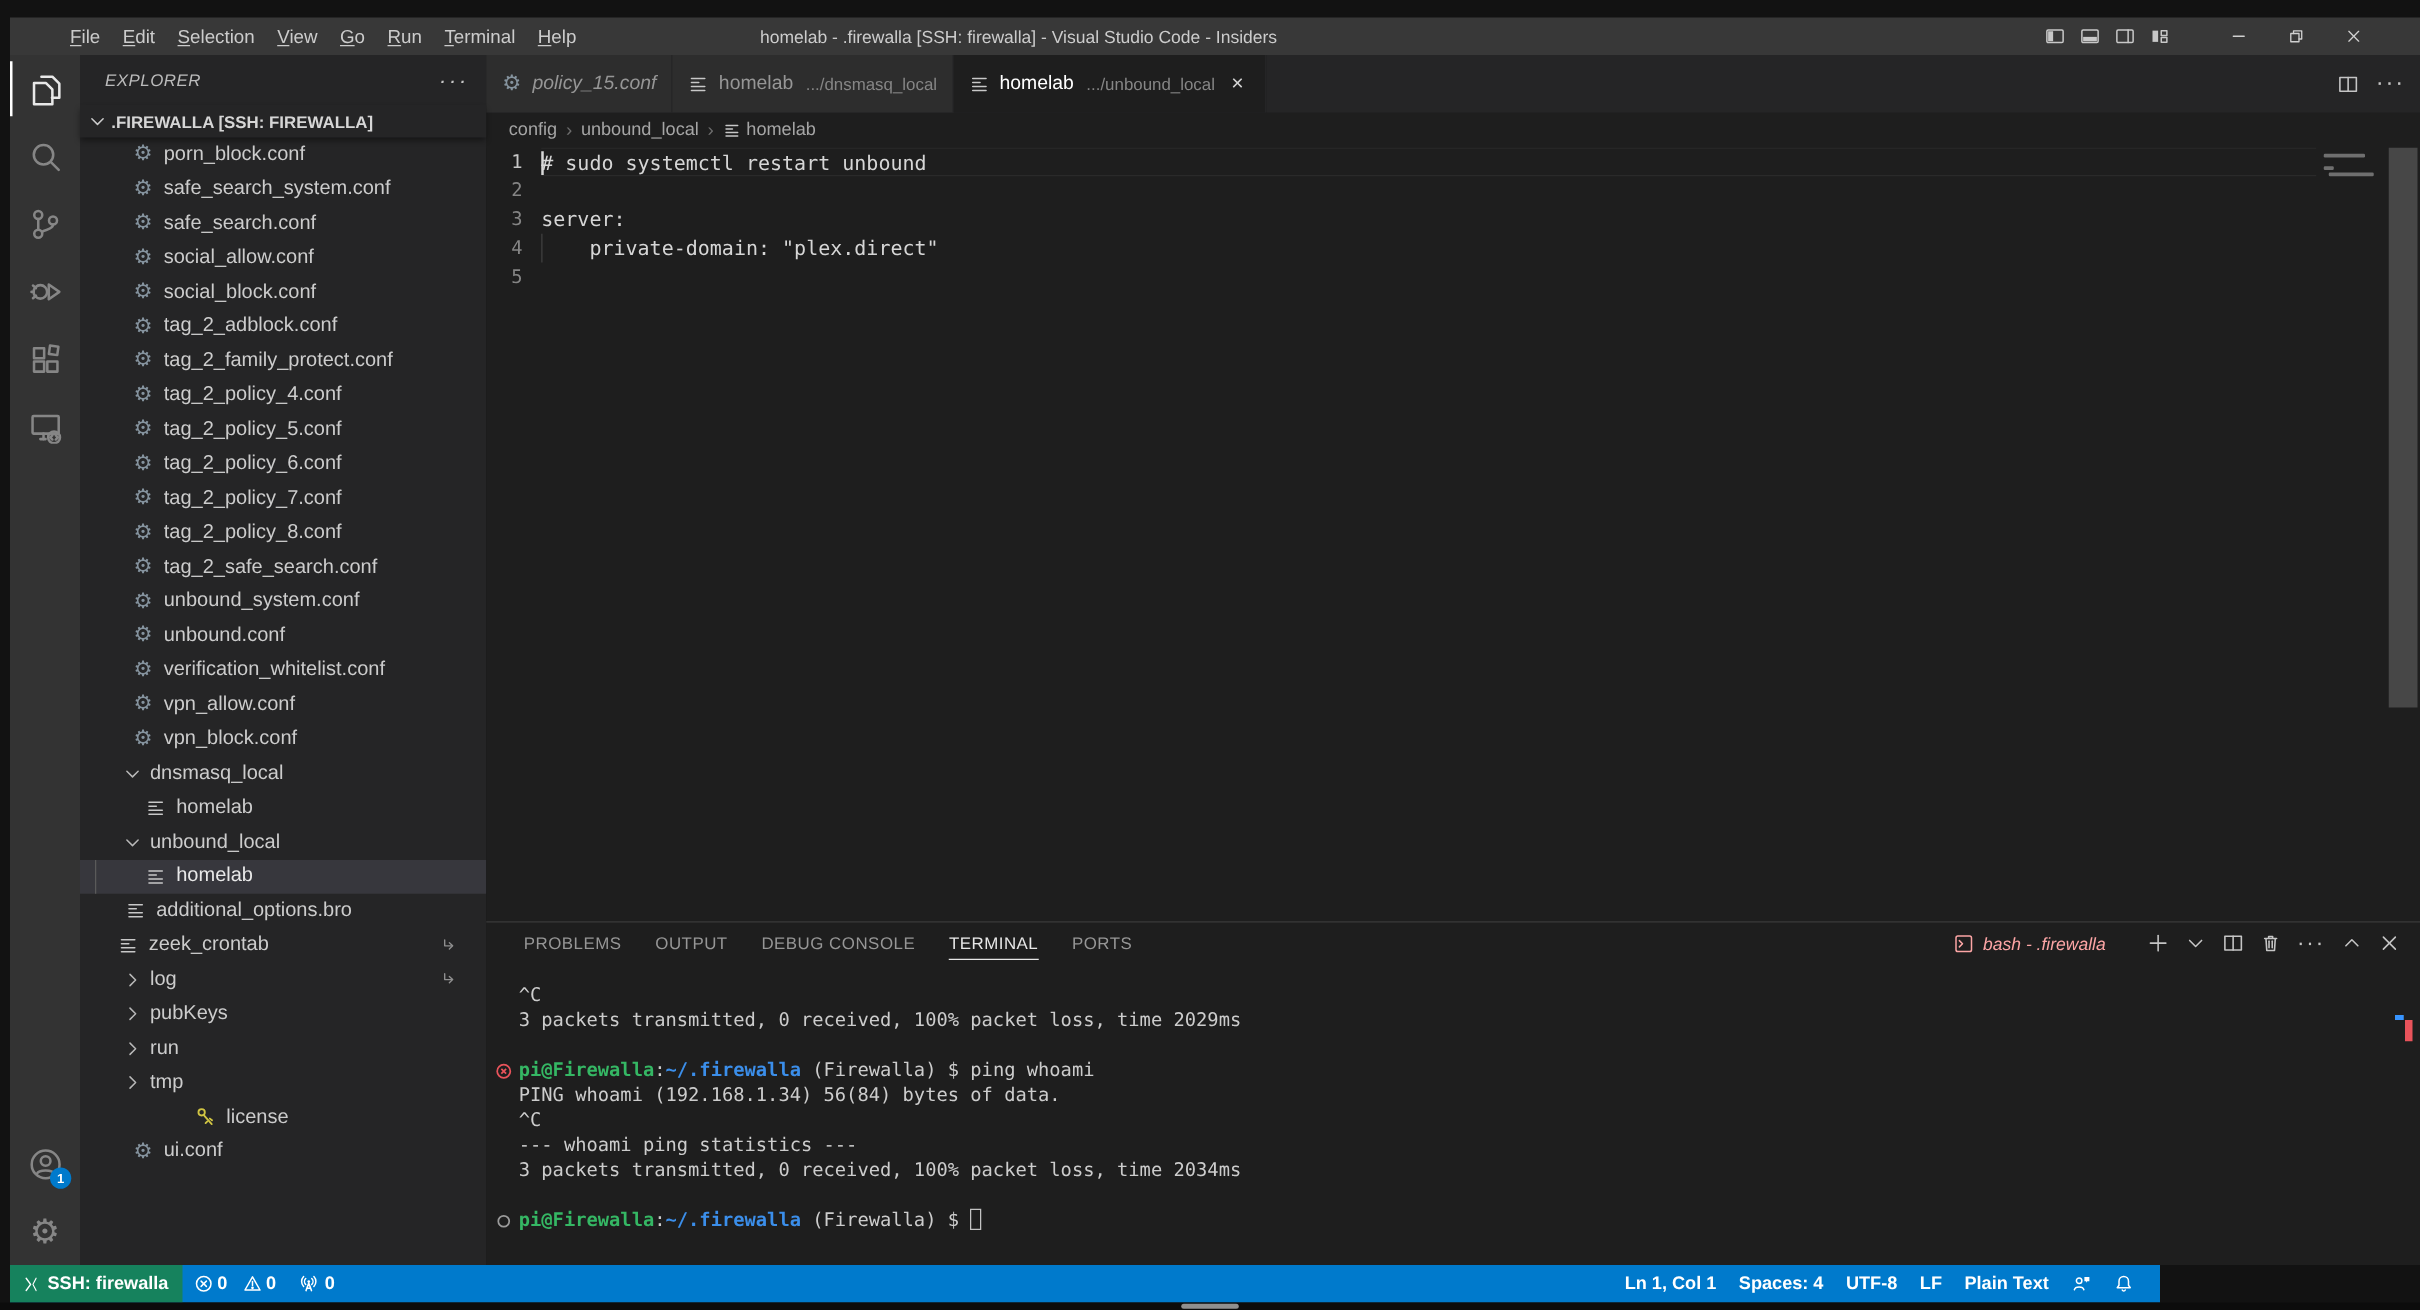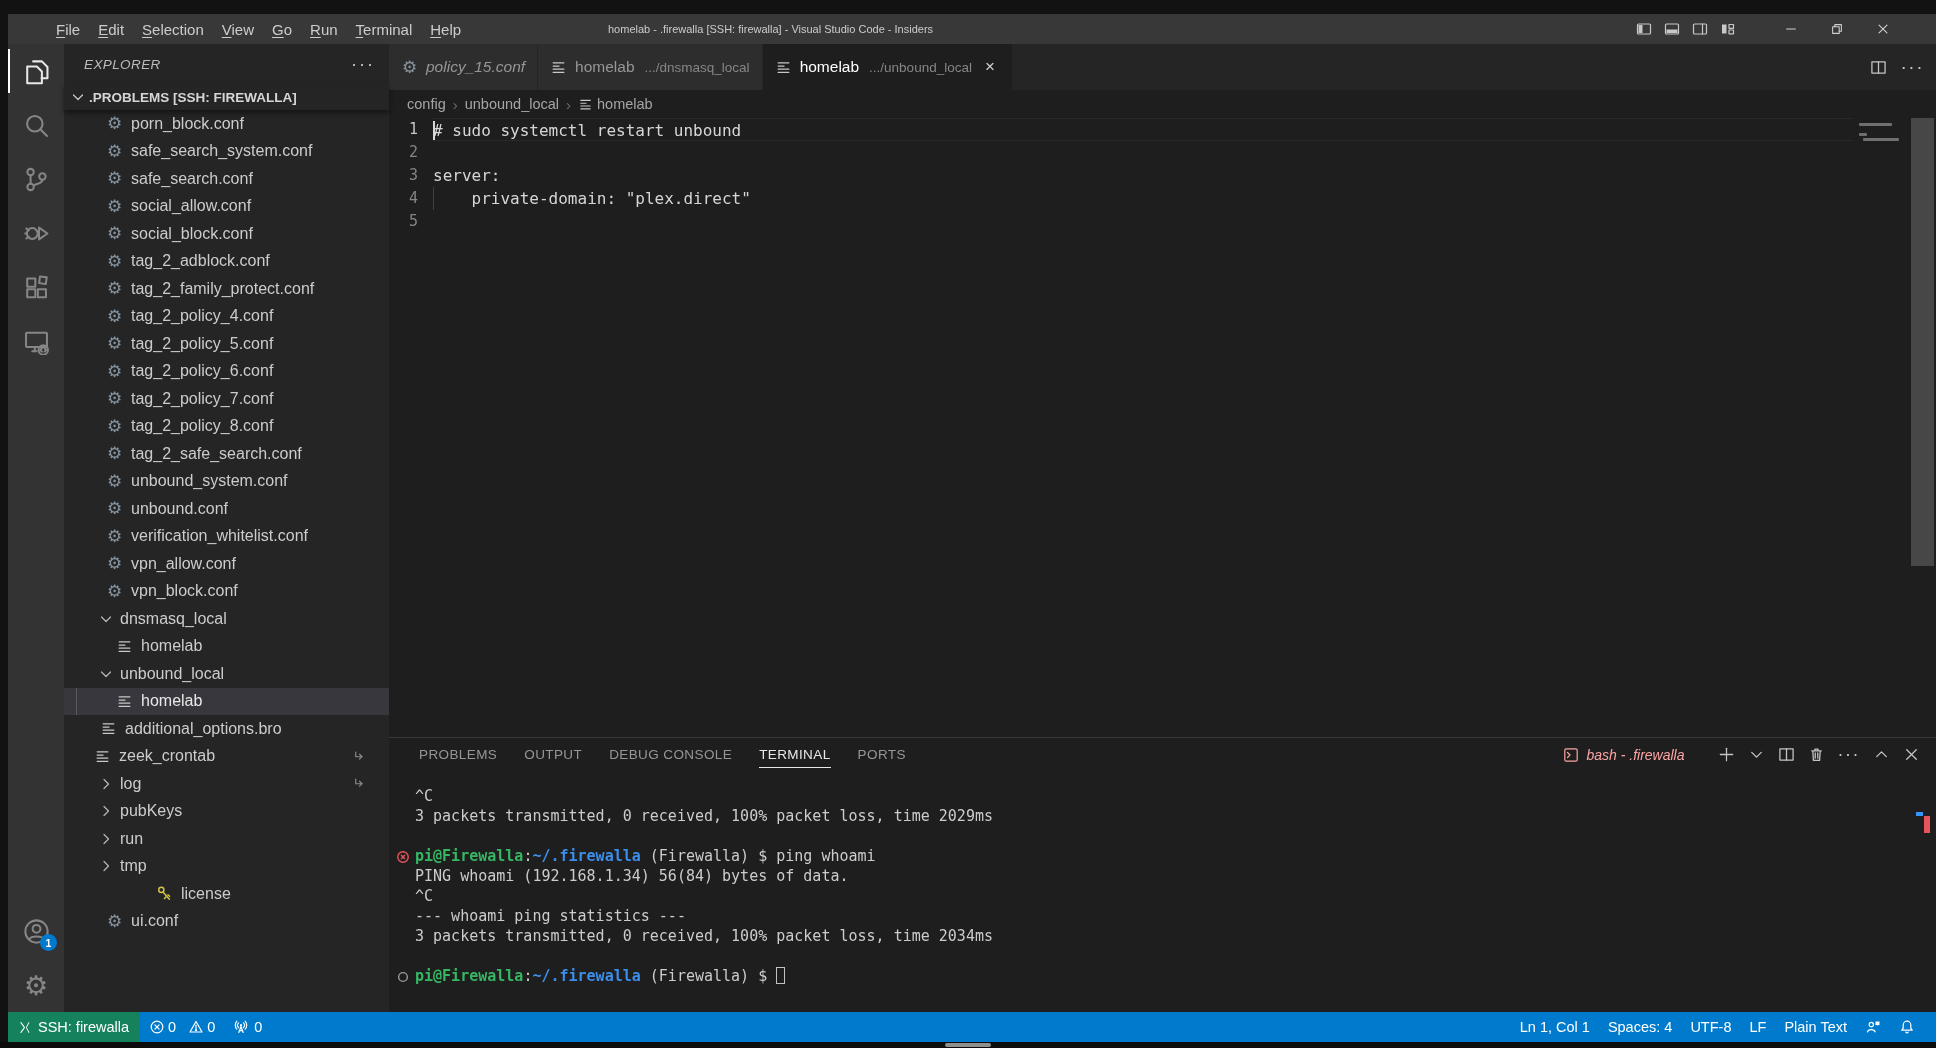--- a/index.html
+++ b/index.html
@@ -9,21 +9,21 @@
   .ic { display:inline-flex; align-items:center; justify-content:center; flex:none; }
   .ic svg { width:100%; height:100%; display:block; }
 
   
   #titlebar { left:8px; top:14px; width:1928px; height:30px; background:#383838;
     display:flex; align-items:center; color:#cccccc; font-size:15px; }
   #vscode-logo { width:20px; height:20px; margin:0 10px 0 9px; }
   .menu-item { padding:0 9px; height:100%; display:flex; align-items:center; cursor:default; }
   .menu-item u { text-decoration:underline; text-underline-offset:2px; }
   #window-title { position:absolute; left:600px; top:0; height:30px; display:flex; align-items:center;
-    color:#cccccc; font-size:11px; white-space:nowrap; }
+    color:#cccccc; font-size:14px; white-space:nowrap; }
   #titlebar-right { position:absolute; right:0; top:0; height:30px; display:flex; align-items:center; }
   .tb-icon { width:28px; height:30px; display:flex; align-items:center; justify-content:center; color:#c8c8c8; }
   .tb-icon svg { width:16px; height:16px; }
   .win-ctl { width:46px; height:30px; display:flex; align-items:center; justify-content:center; color:#d0d0d0; }
   .win-ctl svg { width:14px; height:14px; }
   #win-controls { margin-left:26px; margin-right:30px; display:flex; }
 
   
   #workbench { left:8px; top:44px; width:1928px; height:968px; display:flex; }
 
@@ -113,22 +113,22 @@
     font-size:15px; color:#cccccc; position:relative; }
   .tline { height:20px; line-height:20px; white-space:pre; position:relative; }
   .tline .deco { position:absolute; left:-19px; top:3px; width:14px; height:14px; }
   .tline .green { color:#35b764; font-weight:bold; }
   .tline .blue { color:#3b8eea; font-weight:bold; }
   .term-cursor { display:inline-block; width:9px; height:17px; border:1px solid #c2c2c2; vertical-align:-3px; }
   #terminal-marks .red-mark { position:absolute; right:6px; top:78px; width:6px; height:17px; background:#e9535b; }
   #terminal-marks .blue-mark { position:absolute; right:13px; top:74px; width:7px; height:4px; background:#3794ff; }
 
   
-  #statusbar { left:8px; top:1012px; width:1928px; height:30px; background:#007acc; color:#ffffff;
-    display:flex; align-items:center; font-size:14.5px; }
+  #statusbar { left:8px; top:1012px; width:1720px; height:30px; background:#007acc; color:#ffffff;
+    display:flex; align-items:center; font-size:14.5px;font-weight:bold; }
   #remote-indicator { height:30px; background:#16825d; display:flex; align-items:center; padding:0 11px 0 9px; gap:6px; }
   #remote-indicator .ic { width:15px; height:15px; }
   .sb-item { display:flex; align-items:center; gap:5px; padding:0 9px; height:100%; }
   .sb-item .ic { width:16px; height:16px; }
   .sb-group { display:flex; align-items:center; gap:3px; }
   #sb-right { margin-left:auto; display:flex; align-items:center; margin-right:12px; }
 
   
   #bottom-strip { left:0; top:1042px; width:1936px; height:6px; background:#0c0c0c; }
   #taskbar-pill { left:945px; top:1043px; width:46px; height:4px; border-radius:2px; background:#8f8f8f; }
@@ -296,21 +296,21 @@
       <span>EXPLORER</span>
       <span class="spacer"></span>
       <span id="explorer-more">···</span>
     </div>
     <div id="section-header">
       <span class="ic">
           <svg viewBox="0 0 16 16" fill="none" stroke="currentColor" stroke-width="1.2" stroke-linecap="round" stroke-linejoin="round">
             <polyline points="3.5,6 8,10.5 12.5,6"></polyline>
           </svg>
         </span>
-      <span>.PROBLEMS [SSH: FIREWALLA]</span>
+      <span>.FIREWALLA [SSH: FIREWALLA]</span>
     </div>
     <div id="file-list">
         <div class="frow" style="padding-left: 42px;">
           <span class="ficon gear-glyph-sm">⚙</span>
           <span>porn_block.conf</span>
         </div>
         <div class="frow" style="padding-left: 42px;">
           <span class="ficon gear-glyph-sm">⚙</span>
           <span>safe_search_system.conf</span>
         </div>

